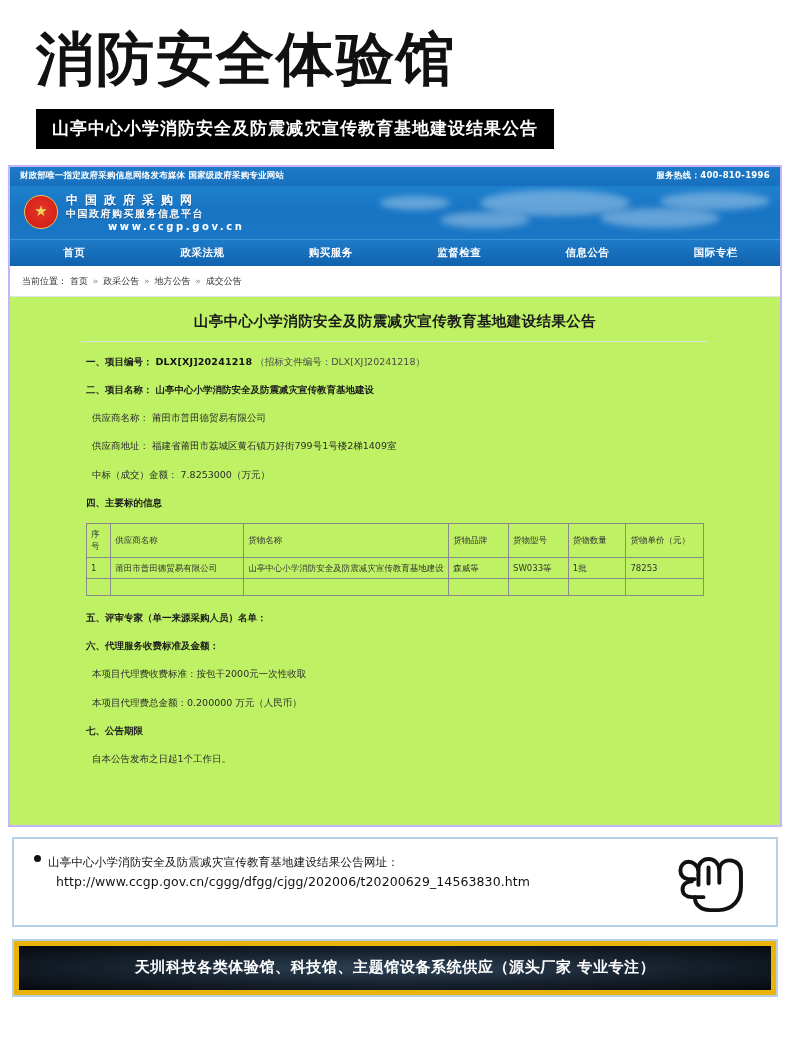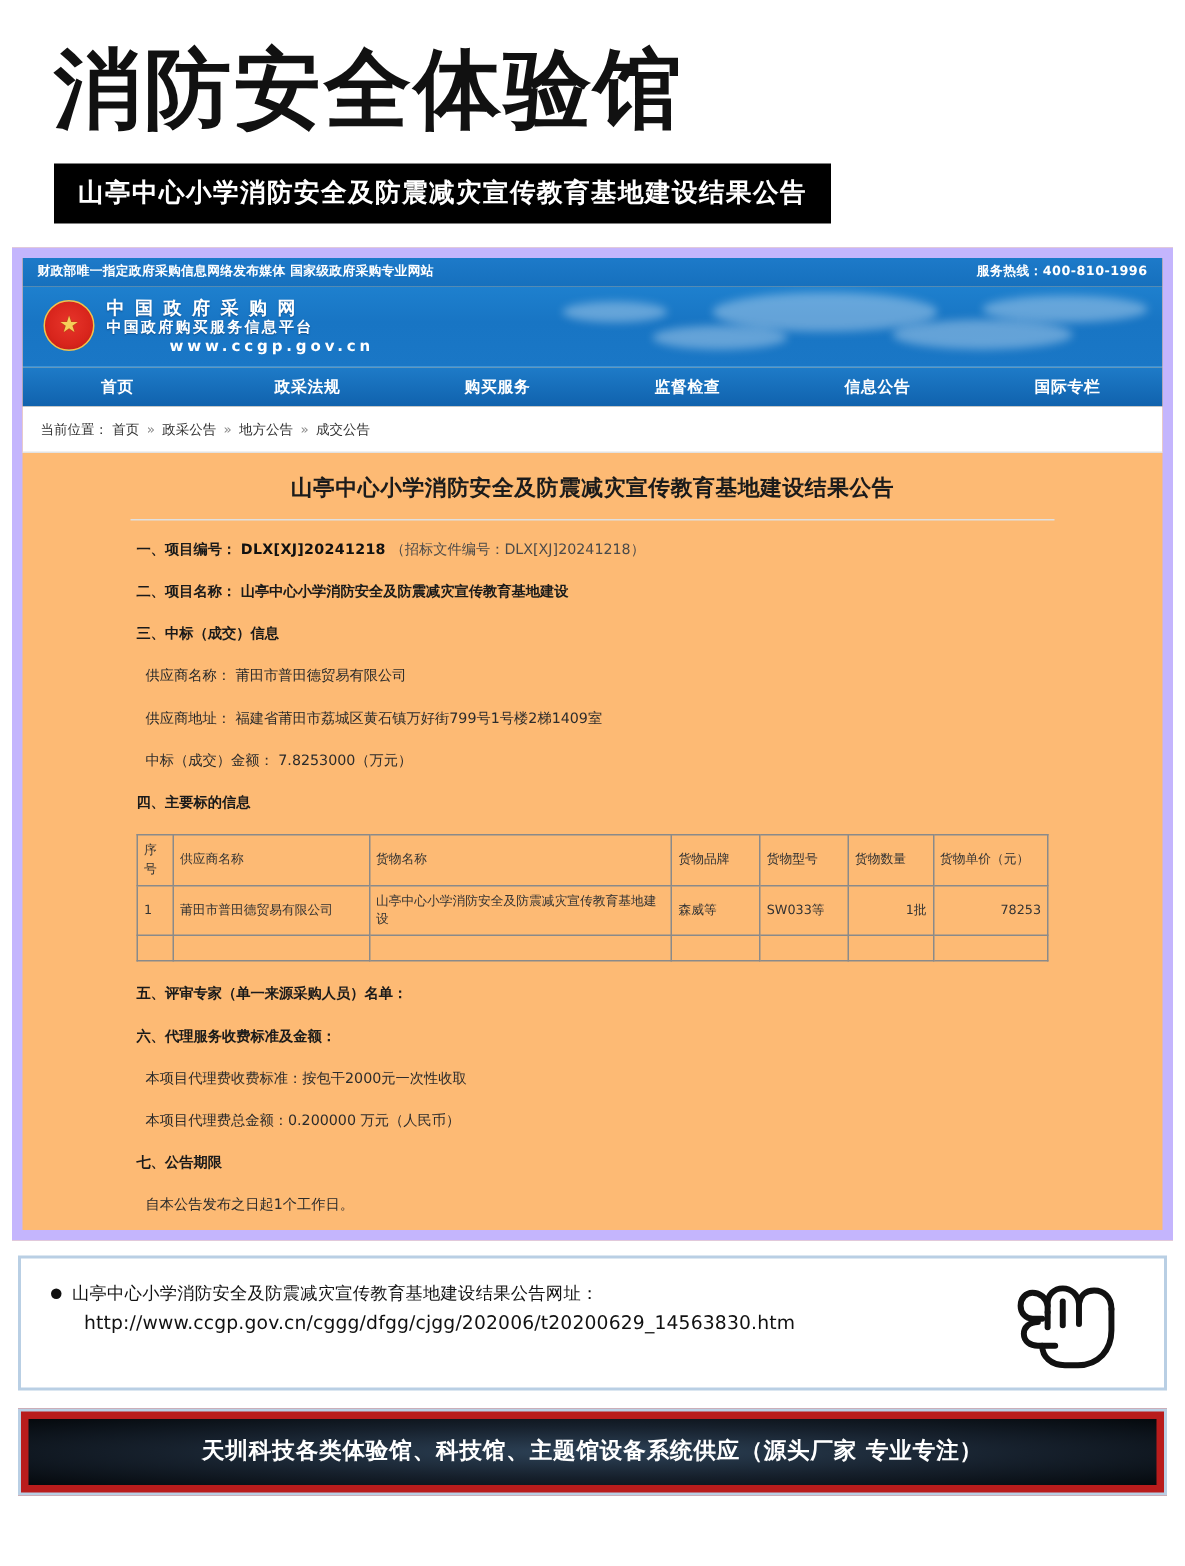--- a/index.html
+++ b/index.html
@@ -39,22 +39,22 @@
     font-size: 17px;
     font-weight: 700;
     letter-spacing: 1px;
     padding: 8px 16px 9px 16px;
     white-space: nowrap;
   }
 
   
   .shot {
     margin: 16px 20px 0 8px;
-    border: 7px solid #c4b5fd;
-    background: #fdba74;
+    border: 2px solid #c4b5fd;
+    background: #bef264;
     width: 774px;
     height: 662px;
     overflow: hidden;
     position: relative;
   }
 
   
   .site-topbar {
     background: #1a74c4;
     background: linear-gradient(180deg,#1d7ac9 0%, #1670bd 100%);
@@ -216,37 +216,37 @@
   }
   table.goods th { text-align: left; }
   .col-idx   { width: 22px;  text-align: left; }
   .col-sup   { width: 120px; }
   .col-name  { width: 185px; }
   .col-brand { width: 54px;  }
   .col-model { width: 54px;  }
   .col-qty   { width: 52px;  }
   .col-price { width: 70px;  }
   td.c-idx   { text-align: left; vertical-align: bottom; }
-  td.c-center{ text-align: right; }
+  td.c-center{ text-align: left; }
   tr.empty td { height: 17px; }
 
   
   .callout {
     margin: 10px 12px 0 12px;
     border: 2px solid #b9cfe4;
     background: #fff;
     height: 90px;
     position: relative;
     padding: 16px 20px 0 20px;
   }
   .callout-line1 {
     font-size: 11.5px;
     color: #111;
     display: flex;
-    align-items: center;
+    align-items: flex-start;
     gap: 7px;
     letter-spacing: .2px;
   }
   .bullet {
     width: 7px; height: 7px; border-radius: 50%;
     background: #111; flex: 0 0 auto;
   }
   .callout-url {
     margin-top: 4px;
     margin-left: 22px;
@@ -258,21 +258,21 @@
     position: absolute;
     right: 24px; top: 12px;
     width: 74px; height: 62px;
   }
 
   
   .footer-wrap {
     margin: 12px 12px 0 12px;
     border: 2px solid #b9cfe4;
     padding: 5px;
-    background: #b91c1c;
+    background: #eab308;
   }
   .footer-bar {
     height: 44px;
     background: radial-gradient(ellipse at 50% 50%, #2d4257 0%, #16202c 55%, #05090d 100%);
     display: flex;
     align-items: center;
     justify-content: center;
   }
   .footer-text {
     color: #ffffff;
@@ -349,21 +349,20 @@
         <span class="sec-head">一、项目编号：</span>
         <span class="mono-strong">DLX[XJ]20241218</span>
         <span class="muted">（招标文件编号：DLX[XJ]20241218）</span>
       </p>
 
       <p class="p">
         <span class="sec-head">二、项目名称：</span>
         <span class="sec-head">山亭中心小学消防安全及防震减灾宣传教育基地建设</span>
       </p>
 
-      <p class="p sec-head">三、中标（成交）信息</p>
 
       <p class="p indent">
         <span>供应商名称：</span>
         <span>莆田市普田德贸易有限公司</span>
       </p>
 
       <p class="p indent">
         <span>供应商地址：</span>
         <span>福建省莆田市荔城区黄石镇万好街799号1号楼2梯1409室</span>
       </p>

